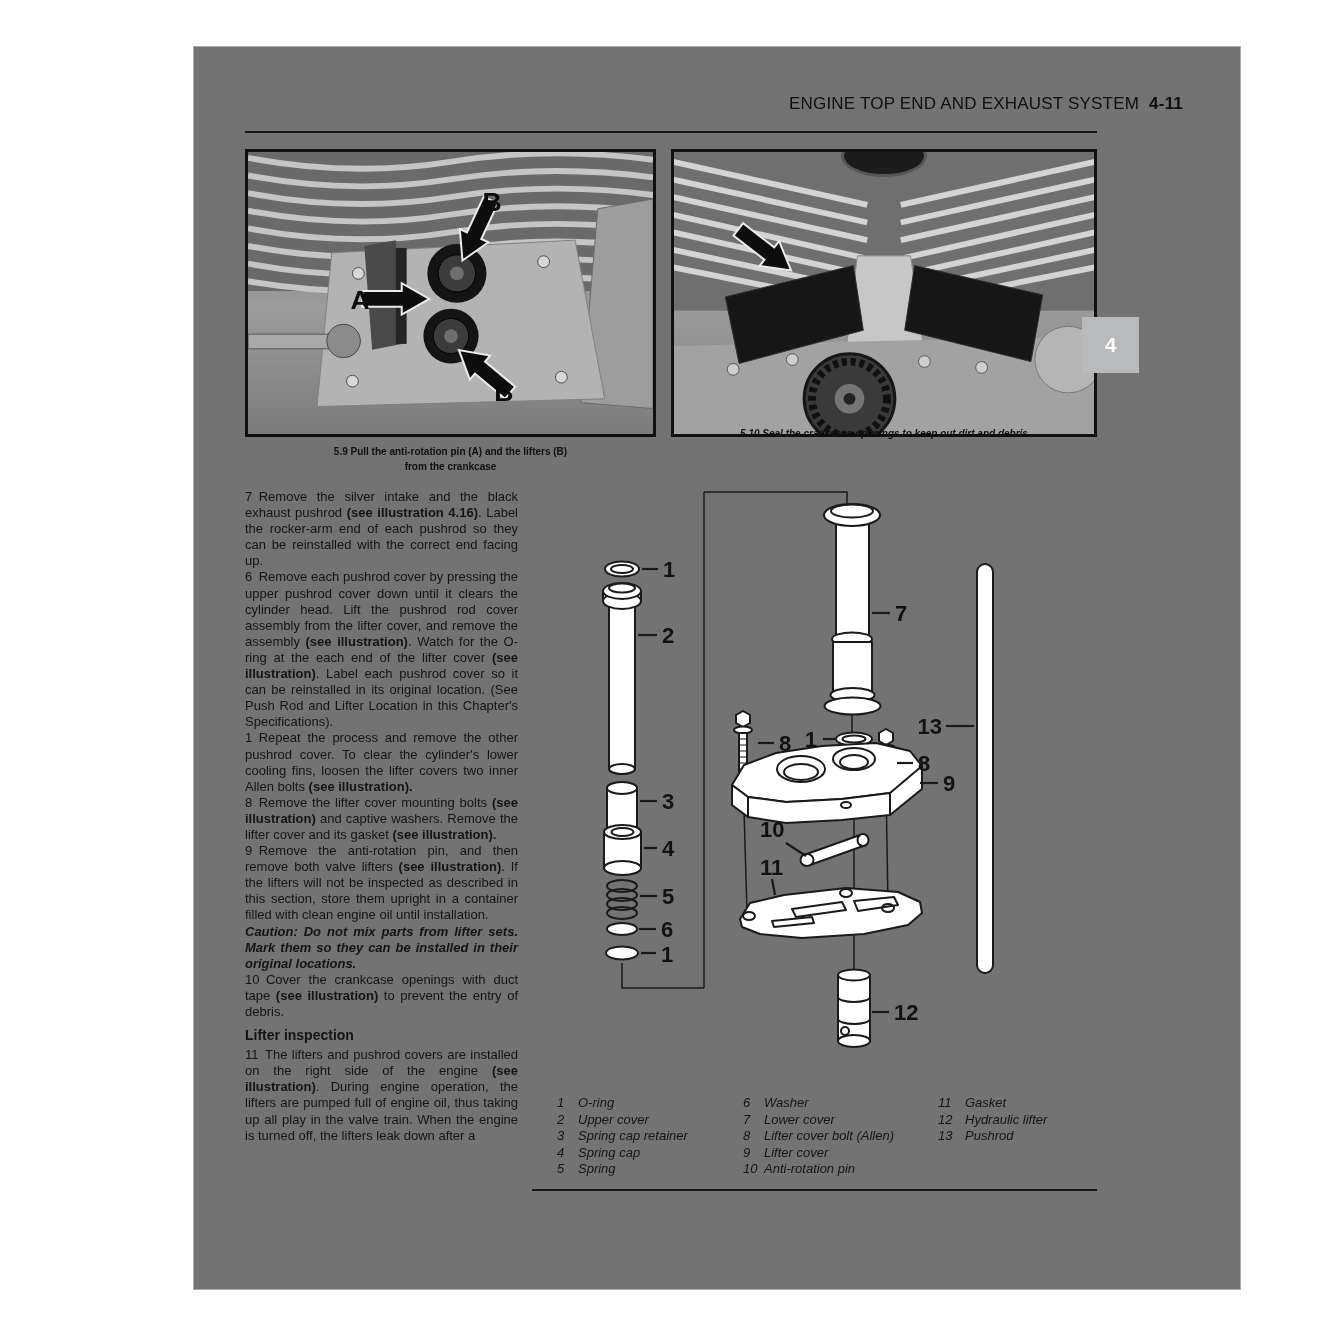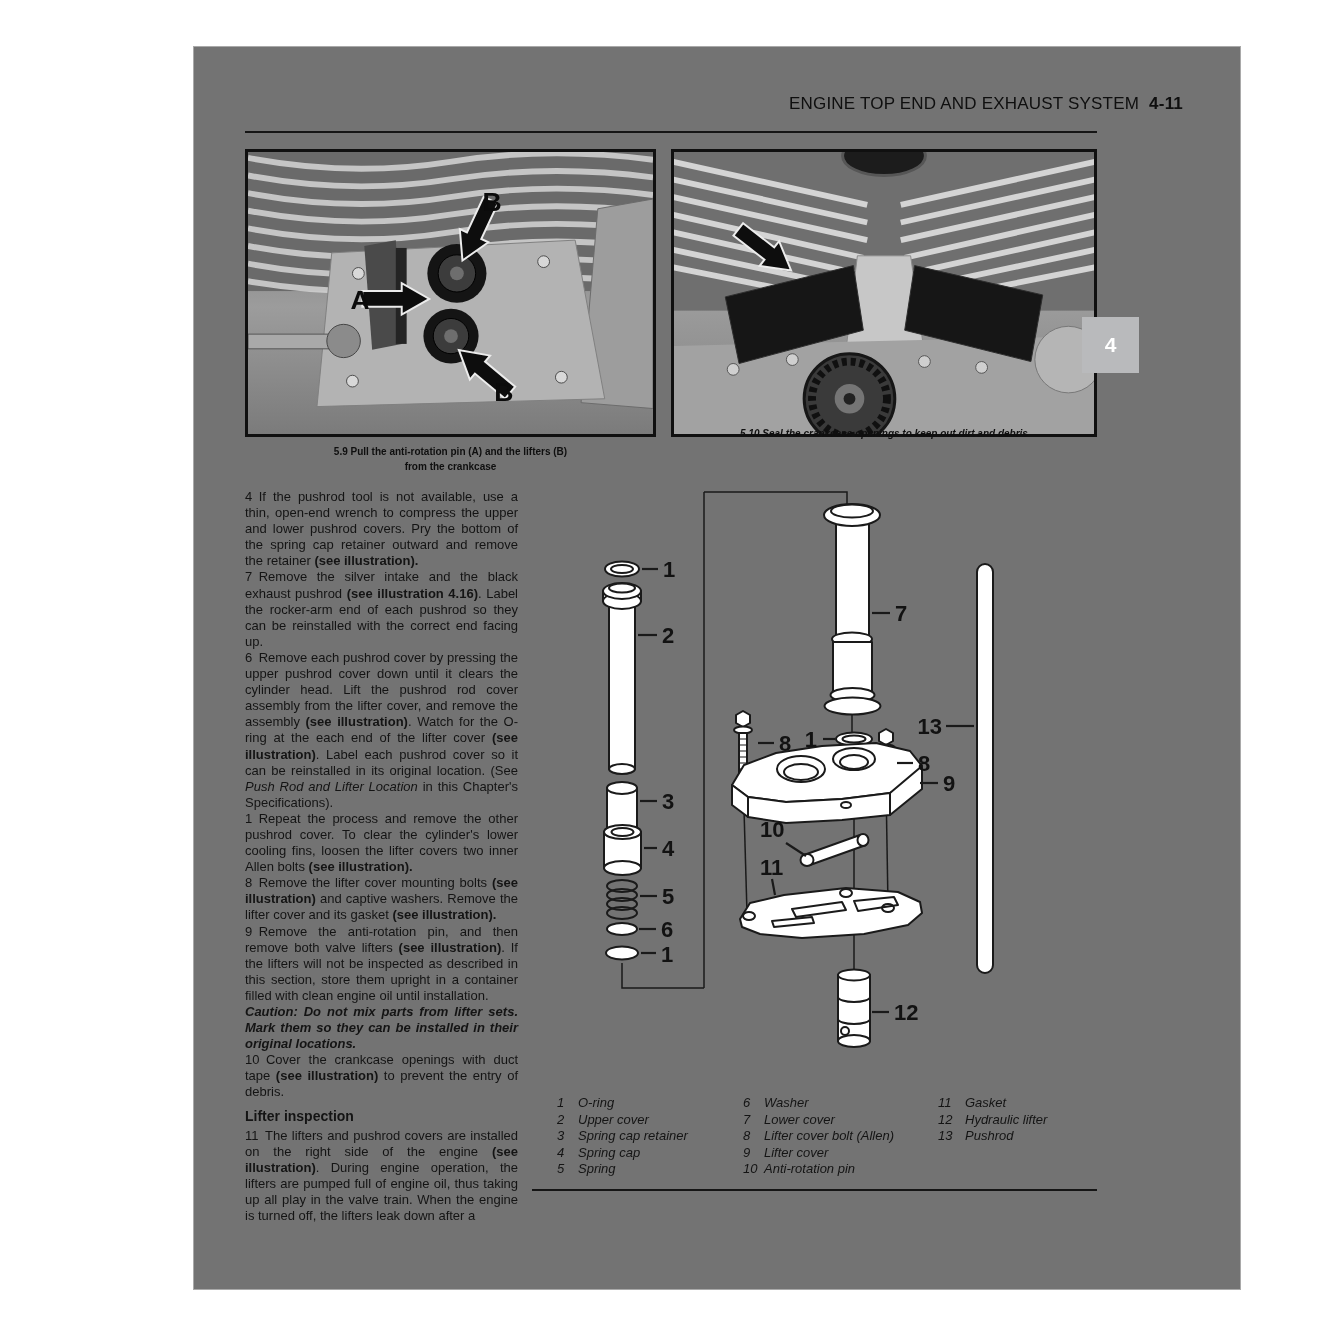--- a/index.html
+++ b/index.html
@@ -32,21 +32,21 @@
     line-height:15px;color:#0f0f0f;
   }
   .caption-left{left:51px;top:397px;width:411px;}
   .caption-right{left:477px;top:379px;width:426px;font-style:italic;}
   .body-col{
     position:absolute;left:51px;top:442px;width:273px;
     font-size:13px;line-height:16.1px;text-align:justify;color:#141414;
   }
   .body-col p{margin:0;}
   .seg-b{font-weight:bold;}
-  .seg-i{font-style:italic;}
+  .seg-i{}
   .seg-bi{font-weight:bold;font-style:italic;}
   .body-heading{font-weight:bold;font-size:14px;margin:7px 0 4px;text-align:left;}
   .diagram{position:absolute;left:352px;top:438px;width:551px;height:580px;}
   .diagram svg{display:block;width:100%;height:100%;}
   .diagram-caption{left:352px;top:1022px;width:551px;}
   .legend-col{
     position:absolute;top:1048px;font-size:13px;font-style:italic;
     line-height:16.5px;color:#141414;white-space:nowrap;
   }
   .legend-col-0{left:363px;} .legend-col-1{left:549px;} .legend-col-2{left:744px;}
@@ -195,21 +195,20 @@
 
   <div class="caption caption-left">
     <div>5.9 Pull the anti-rotation pin (A) and the lifters (B)</div>
     <div>from the crankcase</div>
   </div>
   <div class="caption caption-right">
     <div>5.10 Seal the crankcase openings to keep out dirt and debris</div>
   </div>
 
   <div class="body-col">
-      <p><span>4 If the pushrod tool is not available, use a thin, open-end wrench to compress the upper and lower pushrod covers. Pry the bottom of the spring cap retainer outward and remove the retainer </span><span class="seg-b">(see illustration).</span></p>
       <p><span>7 Remove the silver intake and the black exhaust pushrod </span><span class="seg-b">(see illustration 4.16)</span><span>. Label the rocker-arm end of each pushrod so they can be reinstalled with the correct end facing up.</span></p>
       <p><span>6 Remove each pushrod cover by pressing the upper pushrod cover down until it clears the cylinder head. Lift the pushrod rod cover assembly from the lifter cover, and remove the assembly </span><span class="seg-b">(see illustration)</span><span>. Watch for the O-ring at the each end of the lifter cover </span><span class="seg-b">(see illustration)</span><span>. Label each pushrod cover so it can be reinstalled in its original location. (See </span><span class="seg-i">Push Rod and Lifter Location</span><span> in this Chapter's Specifications).</span></p>
       <p><span>1 Repeat the process and remove the other pushrod cover. To clear the cylinder's lower cooling fins, loosen the lifter covers two inner Allen bolts </span><span class="seg-b">(see illustration).</span></p>
       <p><span>8 Remove the lifter cover mounting bolts </span><span class="seg-b">(see illustration)</span><span> and captive washers. Remove the lifter cover and its gasket </span><span class="seg-b">(see illustration).</span></p>
       <p><span>9 Remove the anti-rotation pin, and then remove both valve lifters </span><span class="seg-b">(see illustration)</span><span>. If the lifters will not be inspected as described in this section, store them upright in a container filled with clean engine oil until installation.</span></p>
       <p><span class="seg-bi">Caution: Do not mix parts from lifter sets. Mark them so they can be installed in their original locations.</span></p>
       <p><span>10 Cover the crankcase openings with duct tape </span><span class="seg-b">(see illustration)</span><span> to prevent the entry of debris.</span></p>
       <div class="body-heading">Lifter inspection</div>
       <p><span>11 The lifters and pushrod covers are installed on the right side of the engine </span><span class="seg-b">(see illustration)</span><span>. During engine operation, the lifters are pumped full of engine oil, thus taking up all play in the valve train. When the engine is turned off, the lifters leak down after a</span></p>
     </div>

